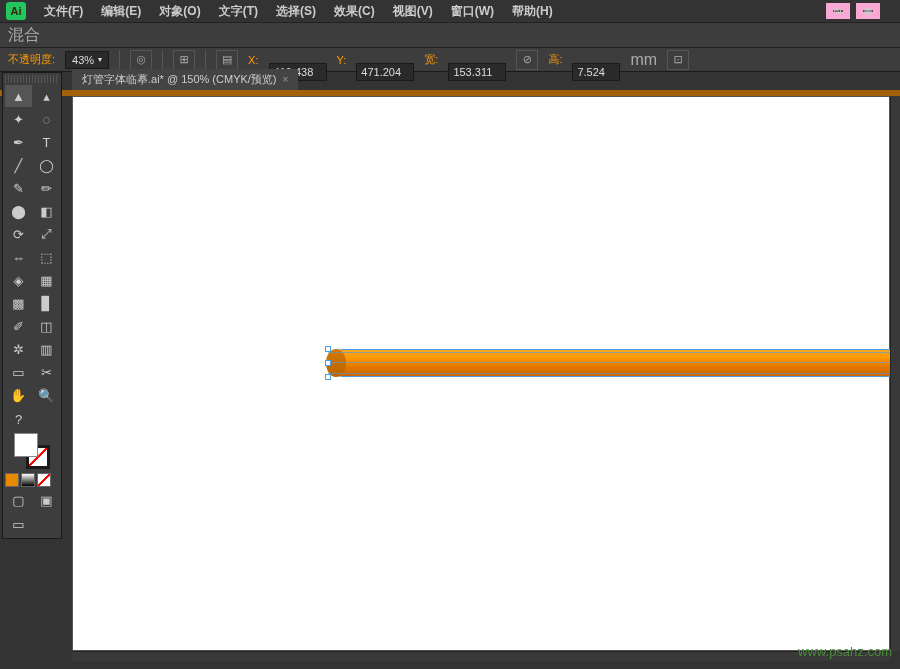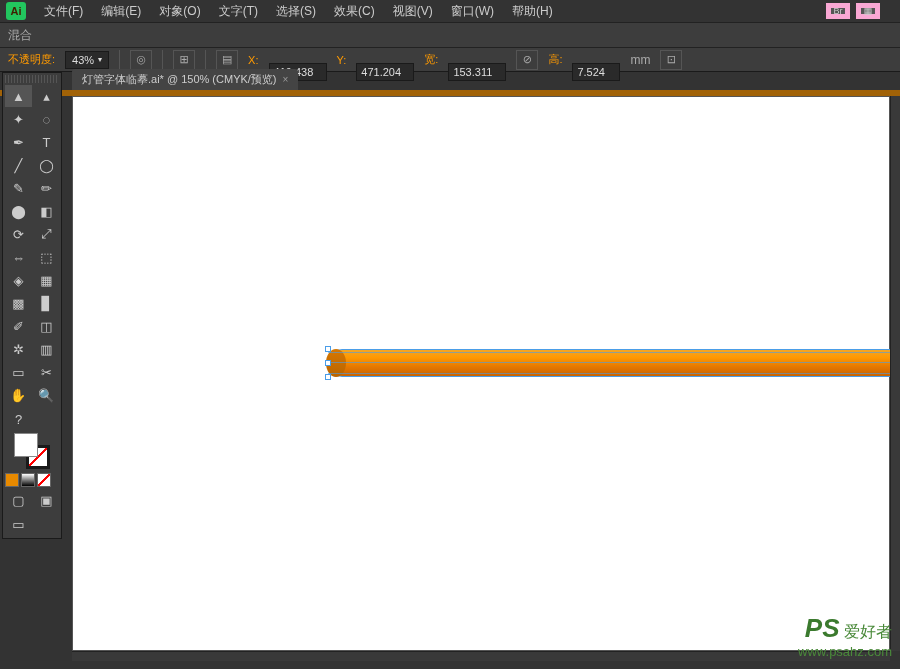--- a/index.html
+++ b/index.html
@@ -1,26 +1,26 @@
 <!DOCTYPE html>
 <html><head>
 <meta charset="utf-8">
 <style>
 * { margin: 0; padding: 0; box-sizing: border-box; font-family: "Microsoft YaHei", sans-serif; }
 body { background: #333; width: 900px; height: 669px; overflow: hidden; position: relative; }
 
 .menubar { background: #333; height: 22px; display: flex; align-items: center; padding-left: 6px; gap: 2px; }
 .app-logo { width: 20px; height: 18px; background: #22c55e; border-radius: 3px; color: #401e00; font-size: 11px; font-weight: bold; display: flex; align-items: center; justify-content: center; margin-right: 8px; }
-.menu-item { color: #ccc; font-size: 12px; padding: 2px 8px; cursor: pointer; }
+.menu-item { color: #ccc; font-size: 12px; padding: 2px 8px; cursor: pointer; font-weight: bold; }
 .menu-right { margin-left: auto; display: flex; gap: 6px; padding-right: 20px; }
-.menu-right-btn { width: 24px; height: 16px; background: #555; border: 5px solid #f9a8d4; display:flex;align-items:center;justify-content:center;color:#ccc;font-size:9px;}
+.menu-right-btn { width: 24px; height: 16px; background: #555; border: 7px solid #f9a8d4; display:flex;align-items:center;justify-content:center;color:#ccc;font-size:9px;}
 
 .optbar1 { background: #3d3d3d; height: 26px; border-top: 1px solid #222; border-bottom: 1px solid #222; display: flex; align-items: center; padding: 0 8px; gap: 8px; }
 .label-orange { color: #ff9a00; font-size: 11px; }
-.label-gray { color: #aaa; font-size: 12px; }
+.label-gray { color: #aaa; font-size: 16px; }
 .num-input { background: #2a2a2a; border: 1px solid #1a1a1a; color: #ddd; font-size: 11px; padding: 1px 4px; width: 58px; height: 18px; margin-top: 24px; }
 .num-input.sm { width: 48px; }
 .opt-icon { width: 22px; height: 20px; border: 1px solid #555; display: flex; align-items: center; justify-content: center; color: #aaa; font-size: 11px; }
 .opt-divider { width: 1px; height: 20px; background: #555; }
 
 .optbar2 { background: #3d3d3d; height: 24px; border-bottom: 1px solid #1a1a1a; display: flex; align-items: center; padding: 0 8px; gap: 10px; }
 .dropdown { background: #2a2a2a; border: 1px solid #1a1a1a; color: #ddd; font-size: 11px; padding: 1px 6px; height: 18px; display: flex; align-items: center; gap: 4px; }
 .dropdown::after { content: "▾"; font-size: 8px; }
 
 .tabbar { background: #333; height: 24px; border-bottom: 6px solid #a16207; display: flex; align-items: flex-end; padding-left: 72px; }
@@ -173,18 +173,14 @@
     <div class="swatch none-slash"></div>
   </div>
   <div class="tool-grid">
     <div class="tool">▢</div>
     <div class="tool">▣</div>
     <div class="tool tool-wide">▭</div>
   </div>
 </div>
 
 <div class="watermark">
-  <div>
-    <span class="wm-ps">PS</span>
-    <span class="wm-text">爱好者</span>
-  </div>
   <div class="wm-url">www.psahz.com</div>
 </div>
 
 </body></html>

